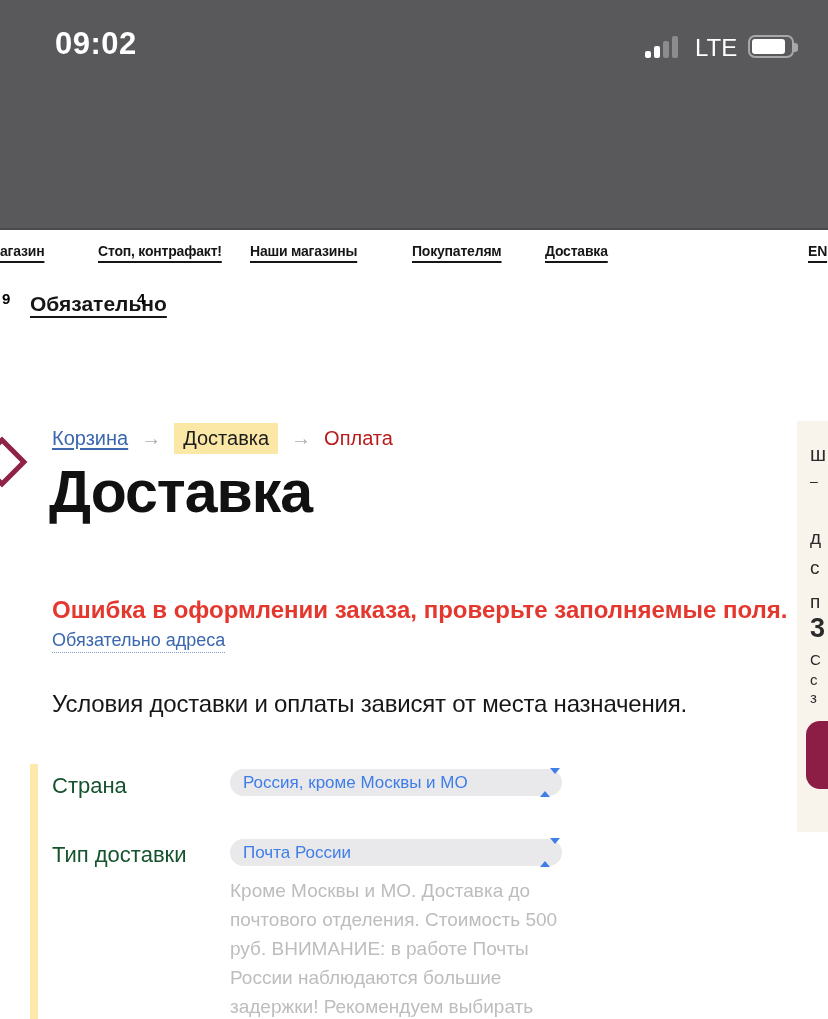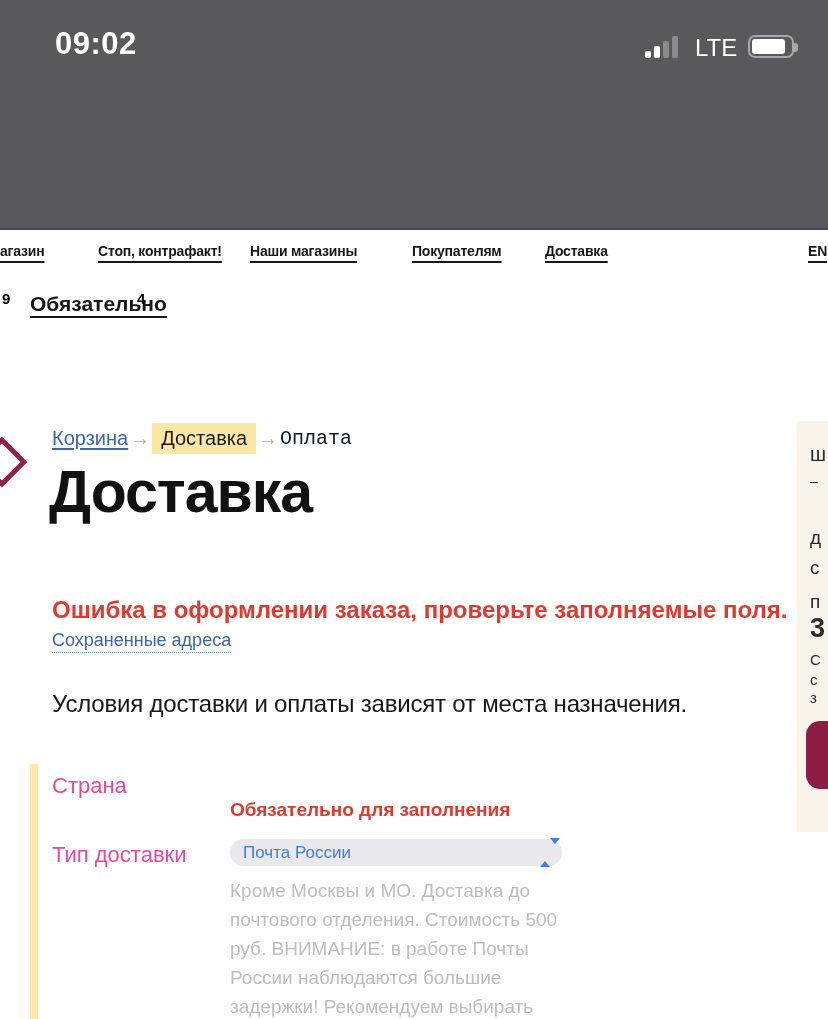--- a/index.html
+++ b/index.html
@@ -28,36 +28,36 @@
 
   
   .navlink{position:absolute;top:243px;font-size:14px;font-weight:700;color:#161616;letter-spacing:-0.2px;
            text-decoration:underline;text-decoration-thickness:2px;text-underline-offset:5px;white-space:nowrap;cursor:pointer;}
   .nav2{position:absolute;top:292px;left:0;white-space:nowrap;}
   .nav2 .orphan{position:absolute;left:2px;top:-2px;font-size:15px;font-weight:700;}
   .nav2 .pre{position:absolute;left:30px;top:0;font-size:21px;font-weight:700;color:#161616;
              text-decoration:underline;text-decoration-thickness:2px;text-underline-offset:5px;cursor:pointer;}
   .nav2 .cnt{position:absolute;left:137px;top:-2px;font-size:15px;font-weight:700;}
 
-  .crumbs{position:absolute;left:52px;top:423px;display:flex;align-items:center;gap:2px;font-size:20px;white-space:nowrap;}
+  .crumbs{position:absolute;left:52px;top:423px;display:flex;align-items:center;gap:13px;font-size:20px;white-space:nowrap;}
   .crumb-link{color:#3a67ad;text-decoration:underline;text-underline-offset:3px;cursor:pointer;}
   .crumb-sep{color:#a9acb0;font-size:20px;}
   .crumb-cur{background:#fbe8a6;color:#1c1c1c;padding:4px 9px;}
-  .crumb-next{color:#0f172a;font-family:Liberation Mono, monospace;}
+  .crumb-next{color:#b91c1c;}
 
   .deco-chevron{position:absolute;left:-16px;top:444px;width:26px;height:26px;border:5px solid #8e2247;transform:rotate(45deg);}
 
   .h1{position:absolute;left:49px;top:458px;font-size:59px;font-weight:600;color:#111;letter-spacing:-1px;}
 
   .error{position:absolute;left:52px;top:596px;font-size:24px;font-weight:700;color:#e4372e;white-space:nowrap;}
   .saved{position:absolute;left:52px;top:630px;font-size:18px;color:#3a67ad;border-bottom:1px dotted #7fa0cf;padding-bottom:1px;cursor:pointer;}
   .conditions{position:absolute;left:52px;top:690px;font-size:24px;color:#171717;letter-spacing:-0.2px;}
 
   .yellowbar{position:absolute;left:30px;top:764px;width:8px;height:255px;background:#fce9ab;}
-  .flabel{position:absolute;left:52px;font-size:22px;color:#ec4899;}
+  .flabel{position:absolute;left:52px;font-size:22px;color:#14532d;}
   .sel{position:absolute;left:230px;width:332px;height:27px;background:#e9e9eb;border-radius:14px;cursor:pointer;}
   .sel .txt{position:absolute;left:13px;top:4px;font-size:17px;color:#3f7de8;}
   .sel .chev{position:absolute;right:12px;top:5px;width:10px;height:18px;}
   .sel .chev .up{width:0;height:0;border-left:5px solid transparent;border-right:5px solid transparent;border-bottom:6px solid #3f7de8;margin-bottom:4px;}
   .sel .chev .dn{width:0;height:0;border-left:5px solid transparent;border-right:5px solid transparent;border-top:6px solid #3f7de8;}
   .reqmsg{position:absolute;left:230px;top:799px;font-size:19px;font-weight:600;color:#e0382c;}
   .helper{position:absolute;left:230px;top:876px;width:345px;font-size:19px;line-height:29px;color:#bdbdbd;}
 
   
   .sidebar{position:absolute;left:797px;top:421px;width:31px;height:411px;background:#f8f3eb;}
@@ -114,28 +114,31 @@
     <span class="crumb-sep">→</span>
     <span class="crumb-next">Оплата</span>
   </div>
 
   <div class="deco-chevron"></div>
 
   <div class="h1">Доставка</div>
 
   <div class="error">Ошибка в оформлении заказа, проверьте заполняемые поля.</div>
 
-  <div class="saved">Сохраненные адреса</div>
+  <div class="saved">Обязательно адреса</div>
 
   <div class="conditions">Условия доставки и оплаты зависят от места назначения.</div>
 
   <div class="yellowbar"></div>
 
   <div class="flabel" style="top:773px">Страна</div>
-  <div class="reqmsg">Обязательно для заполнения</div>
+  <div class="sel" style="top:769px">
+    <span class="txt">Россия, кроме Москвы и МО</span>
+    <span class="chev"><span class="up"></span><span class="dn"></span></span>
+  </div>
 
   <div class="flabel" style="top:842px">Тип доставки</div>
   <div class="sel" style="top:839px">
     <span class="txt">Почта России</span>
     <span class="chev"><span class="up"></span><span class="dn"></span></span>
   </div>
   <div class="helper">Кроме Москвы и МО. Доставка до почтового отделения. Стоимость 500 руб. ВНИМАНИЕ: в работе Почты России наблюдаются большие задержки! Рекомендуем выбирать другие способы доставки.</div>
 
   <div class="sidebar">
     <span class="fr f1">ш</span>

